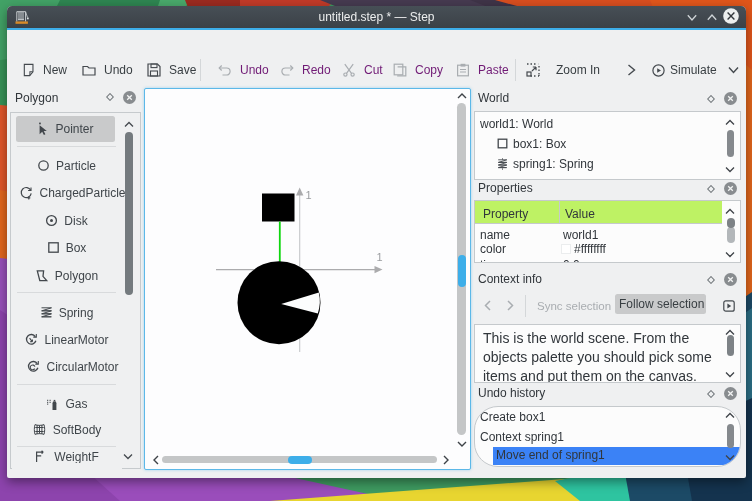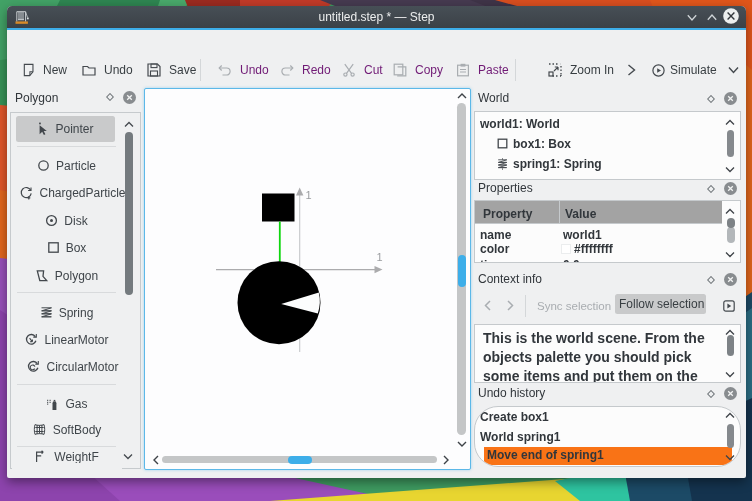--- a/index.html
+++ b/index.html
@@ -16,21 +16,21 @@
 .tb.dis { color:#701a75; }
 .tsep { position:absolute; top:4px; width:1px; height:22px; background:#d4d7d9; }
 #palbox { position:absolute; left:3px; top:106px; width:131px; height:357px; border:1px solid #c6cacd; background:#eff0f1; }
 .palitem { position:absolute; left:0; width:111px; height:27px; display:flex; align-items:center; justify-content:center; gap:6px; font-size:12px; color:#3f454a; }
 .palsep { position:absolute; left:6px; width:99px; height:1px; background:#d8dadc; }
 #canvas { position:absolute; left:137px; top:82px; width:327px; height:382px; border:1.5px solid #5cb8e8; border-radius:2px; background:#fdfdfe; overflow:hidden; box-shadow:0 0 3px rgba(61,174,233,0.45); }
 .panel { position:absolute; left:467px; width:267px; font-size:12px; color:#31363b; }
 .phead { position:absolute; left:0; top:0; right:0; height:22px; }
 .ptitle { position:absolute; left:4px; top:3px; }
 .picons { position:absolute; right:4px; top:4px; display:flex; gap:9px; align-items:center; }
-.pbody { position:absolute; left:0; right:0; background:#fcfcfc; border:1px solid #c5c9cc; overflow:hidden;font-weight:bold; }
+.pbody { position:absolute; left:0; right:0; background:#fcfcfc; border:1px solid #c5c9cc; overflow:hidden; }
 .dia { width:8px; height:8px; }
 .xcirc { width:13px; height:13px; }
 .chev { position:absolute; }
 </style>
 </head>
 <body>
 <svg id="bg" viewBox="0 0 752 501" preserveAspectRatio="none">
 <rect width="752" height="501" fill="#3e9a60"></rect>
 <polygon points="0,0 75,0 35,55 0,70" fill="#42a266"></polygon>
 <polygon points="60,0 195,0 120,90 25,70" fill="#2e8551"></polygon>
@@ -133,21 +133,21 @@
     </div>
     <div class="tb dis" style="left:449px">
       <svg width="14" height="14" viewBox="0 0 14 14">
           <rect x="1.6" y="2.2" width="10.8" height="10.6" fill="none" stroke="#a9adb1" stroke-width="1.2"></rect>
           <rect x="4.6" y="0.8" width="4.8" height="2.8" fill="#a9adb1"></rect>
           <path d="M4 6.5 H10 M4 9 H10" stroke="#a9adb1" stroke-width="1"></path>
         </svg>
       <span>Paste</span>
     </div>
     <div class="tsep" style="left:508px"></div>
-    <div class="tb" style="left:541px;gap:8px">
+    <div class="tb" style="left:519px;gap:16px">
       <svg width="14" height="14" viewBox="0 0 14 14">
           <path d="M1 1 H2.5 M4.5 1 H6 M8 1 H9.5 M12.8 1 H13 M13 3 V4.5 M13 6.5 V8 M13 10 V11.5 M4.5 13 H6 M8 13 H9.5 M12 13 H13 M13 13 V12" stroke="#44494e" stroke-width="1.3" fill="none"></path>
           <rect x="1" y="9" width="4" height="4" fill="none" stroke="#44494e" stroke-width="1.2"></rect>
           <path d="M6 8 L9.7 4.3 M10 4 H6.8 M10 4 V7.2" stroke="#44494e" stroke-width="1.2" fill="none"></path>
         </svg>
       <span>Zoom In</span>
     </div>
     <svg width="9" height="12" viewBox="0 0 9 12" style="position:absolute;left:620px;top:9px">
         <path d="M1.5 1 L7.5 6 L1.5 11" stroke="#44494e" stroke-width="1.4" fill="none"></path>
       </svg>
@@ -342,21 +342,21 @@
         <svg class="dia" viewBox="0 0 8 8">
             <rect x="1.6" y="1.6" width="4.8" height="4.8" transform="rotate(45 4 4)" fill="none" stroke="#6d7377" stroke-width="1"></rect>
           </svg>
         <svg class="xcirc" viewBox="0 0 13 13">
             <circle cx="6.5" cy="6.5" r="6.5" fill="#888c8f"></circle>
             <path d="M4.2 4.2 L8.8 8.8 M8.8 4.2 L4.2 8.8" stroke="#f2f3f3" stroke-width="1.3"></path>
           </svg>
       </div>
     </div>
     <div class="pbody" style="top:22px;bottom:0;">
-      <div style="position:absolute;left:0;top:0;width:247px;height:23px;background:#a3a3a3;border-bottom:1px solid #c5c9cc;">
+      <div style="position:absolute;left:0;top:0;width:247px;height:23px;background:#bef264;border-bottom:1px solid #c5c9cc;">
         <span style="position:absolute;left:8px;top:6px;">Property</span>
         <span style="position:absolute;left:90px;top:6px;">Value</span>
         <div style="position:absolute;left:84px;top:0;width:1px;height:23px;background:#c5c9cc;"></div>
       </div>
       <div style="position:absolute;left:5px;top:27px;">name</div>
       <div style="position:absolute;left:88px;top:27px;">world1</div>
       <div style="position:absolute;left:5px;top:41px;">color</div>
       <div style="position:absolute;left:86px;top:43px;width:10px;height:10px;background:#fff;border:1px solid #ebedee;"></div>
       <div style="position:absolute;left:99px;top:41px;">#ffffffff</div>
       <div style="position:absolute;left:5px;top:57px;">time</div>
@@ -420,22 +420,22 @@
             <rect x="1.6" y="1.6" width="4.8" height="4.8" transform="rotate(45 4 4)" fill="none" stroke="#6d7377" stroke-width="1"></rect>
           </svg>
         <svg class="xcirc" viewBox="0 0 13 13">
             <circle cx="6.5" cy="6.5" r="6.5" fill="#888c8f"></circle>
             <path d="M4.2 4.2 L8.8 8.8 M8.8 4.2 L4.2 8.8" stroke="#f2f3f3" stroke-width="1.3"></path>
           </svg>
       </div>
     </div>
     <div class="pbody" style="top:23px;bottom:0;border-radius:24px;">
       <div style="position:absolute;left:5px;top:3px;">Create box1</div>
-      <div style="position:absolute;left:5px;top:23px;">World spring1</div>
-      <div style="position:absolute;left:9px;top:40px;width:248px;height:18px;background:#f97316;">
+      <div style="position:absolute;left:5px;top:23px;">Context spring1</div>
+      <div style="position:absolute;left:18px;top:40px;width:248px;height:18px;background:#3b82f6;">
         <span style="position:absolute;left:3px;top:1px;">Move end of spring1</span>
       </div>
       <svg class="chev" width="10" height="7" viewBox="0 0 10 7" style="right:5px;top:5px">
           <path d="M1 5.5 L5 1.5 L9 5.5" stroke="#3e4348" stroke-width="1.3" fill="none"></path>
         </svg>
       <div style="position:absolute;right:6px;top:17px;width:7px;height:24px;background:#85898d;border-radius:3.5px;"></div>
       <svg class="chev" width="10" height="7" viewBox="0 0 10 7" style="right:5px;bottom:5px">
           <path d="M1 1.5 L5 5.5 L9 1.5" stroke="#3e4348" stroke-width="1.3" fill="none"></path>
         </svg>
     </div>

